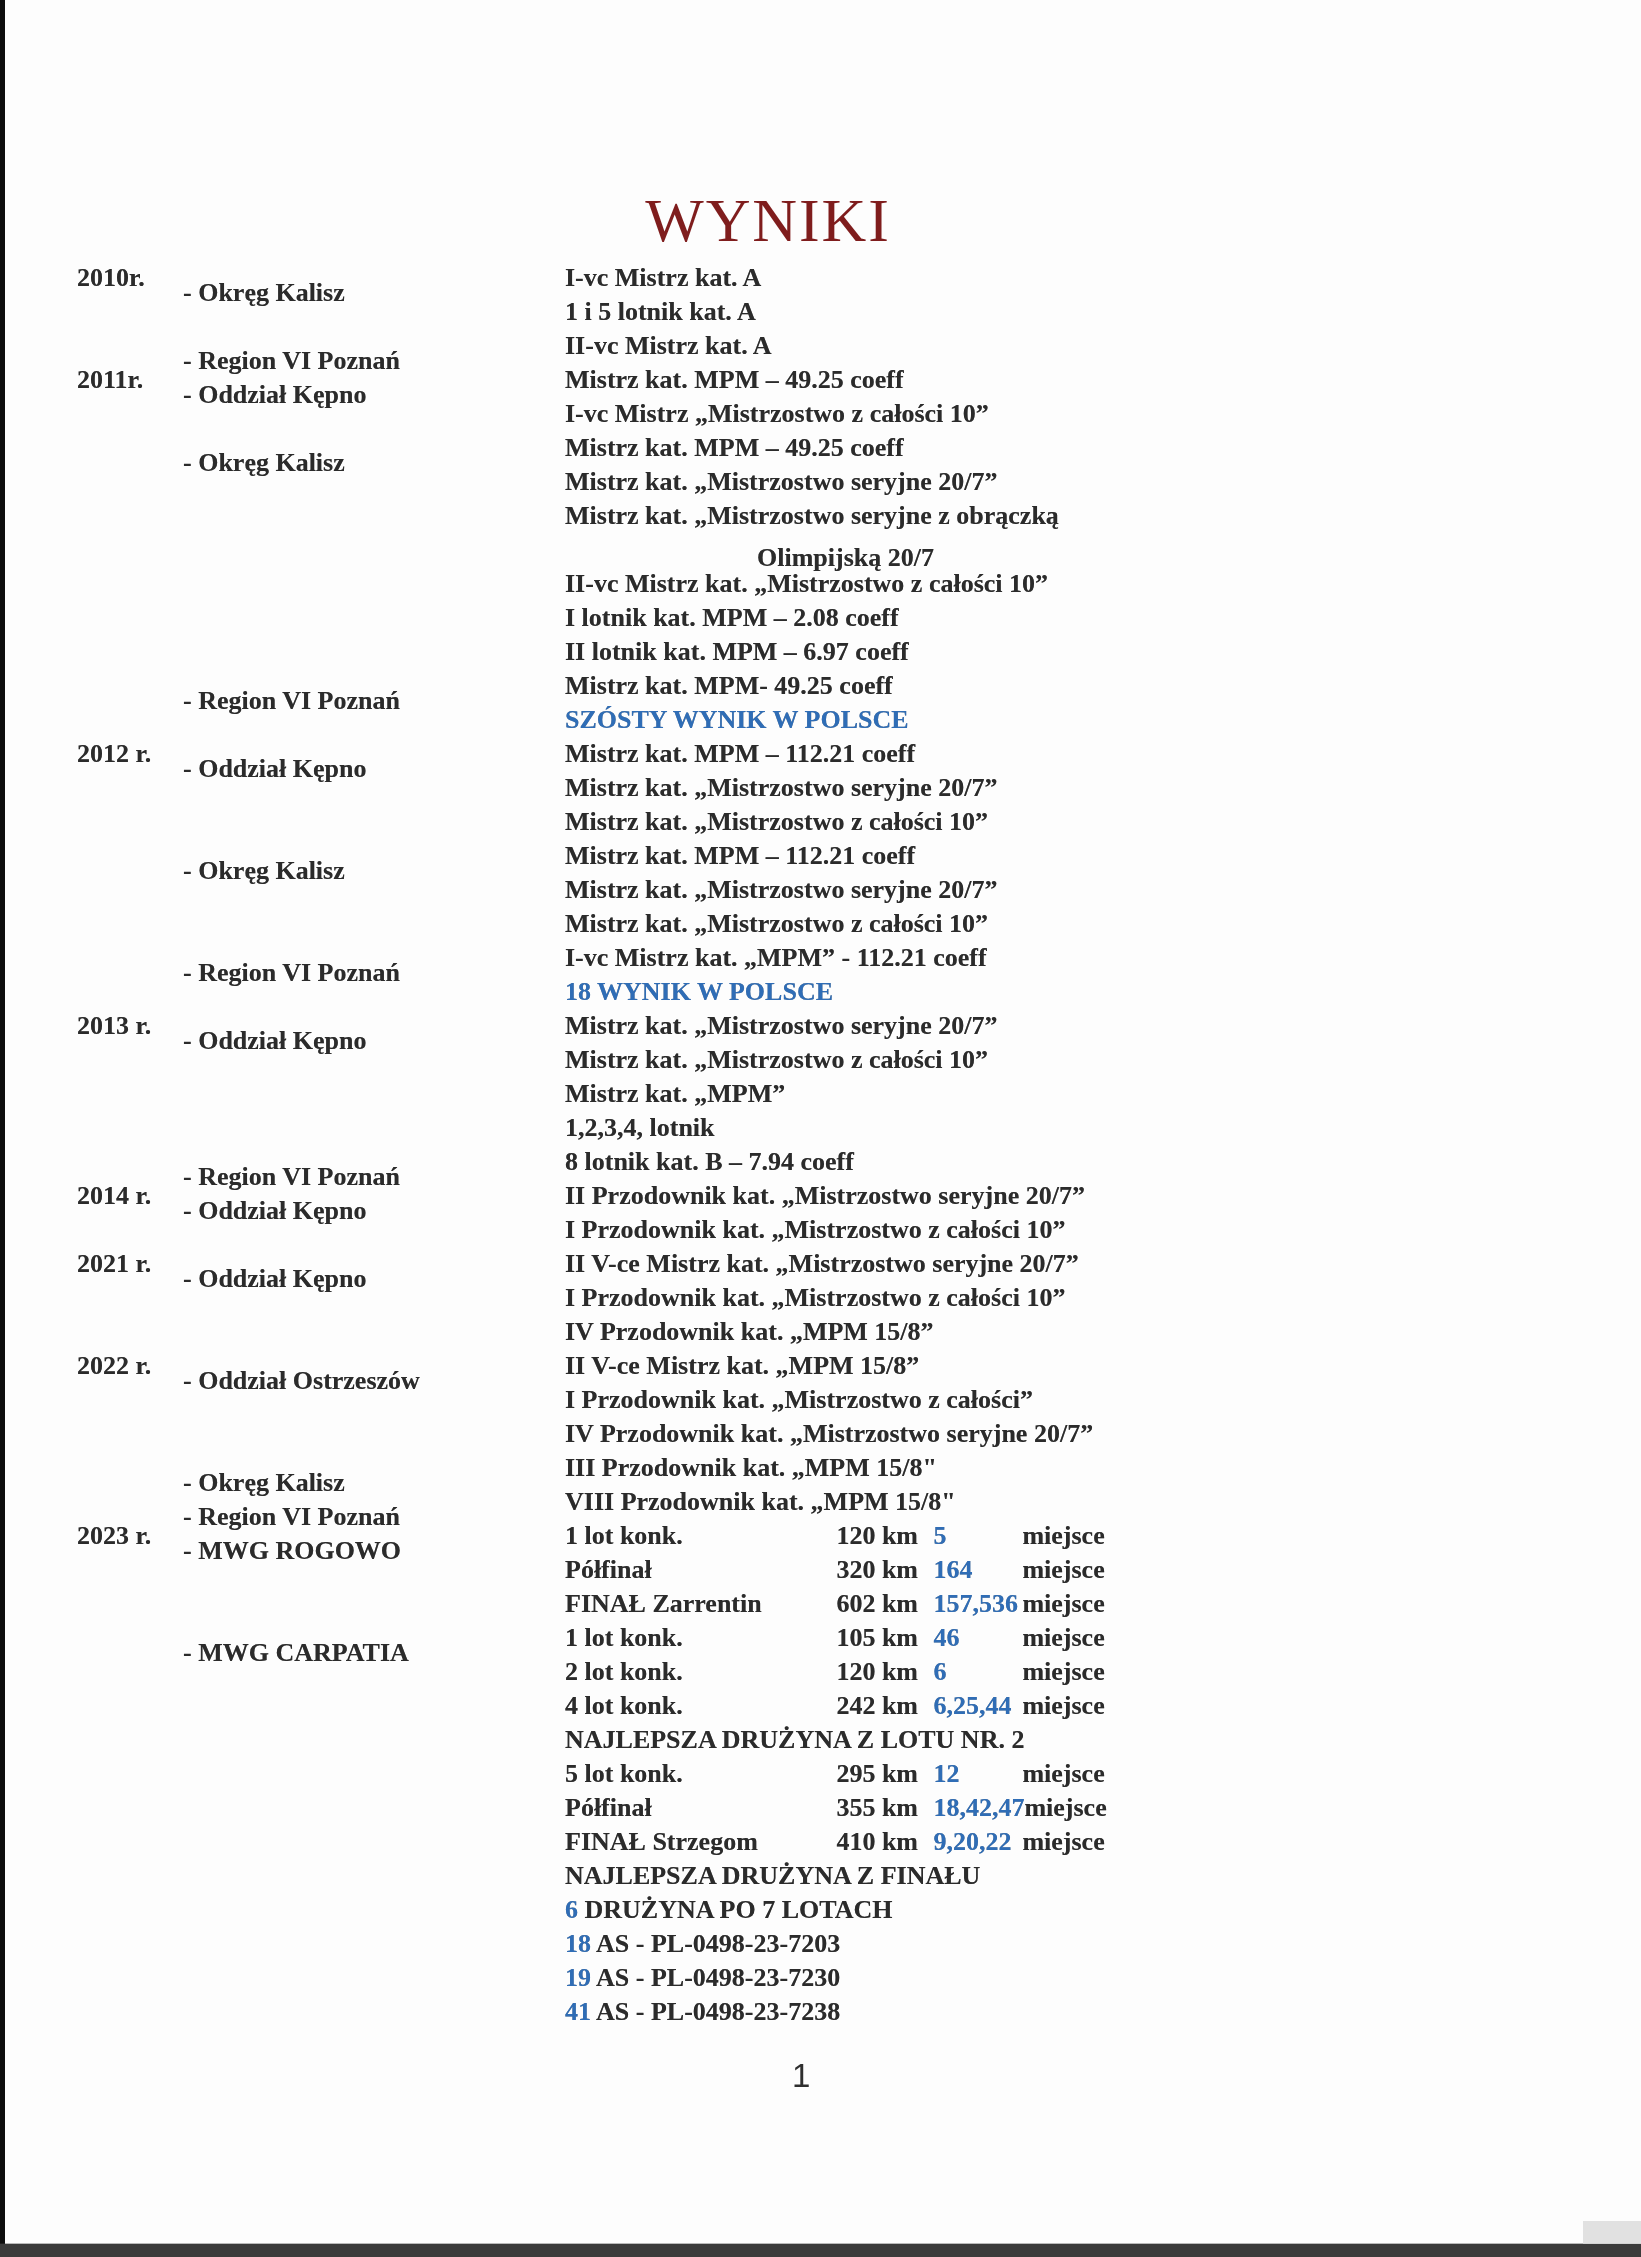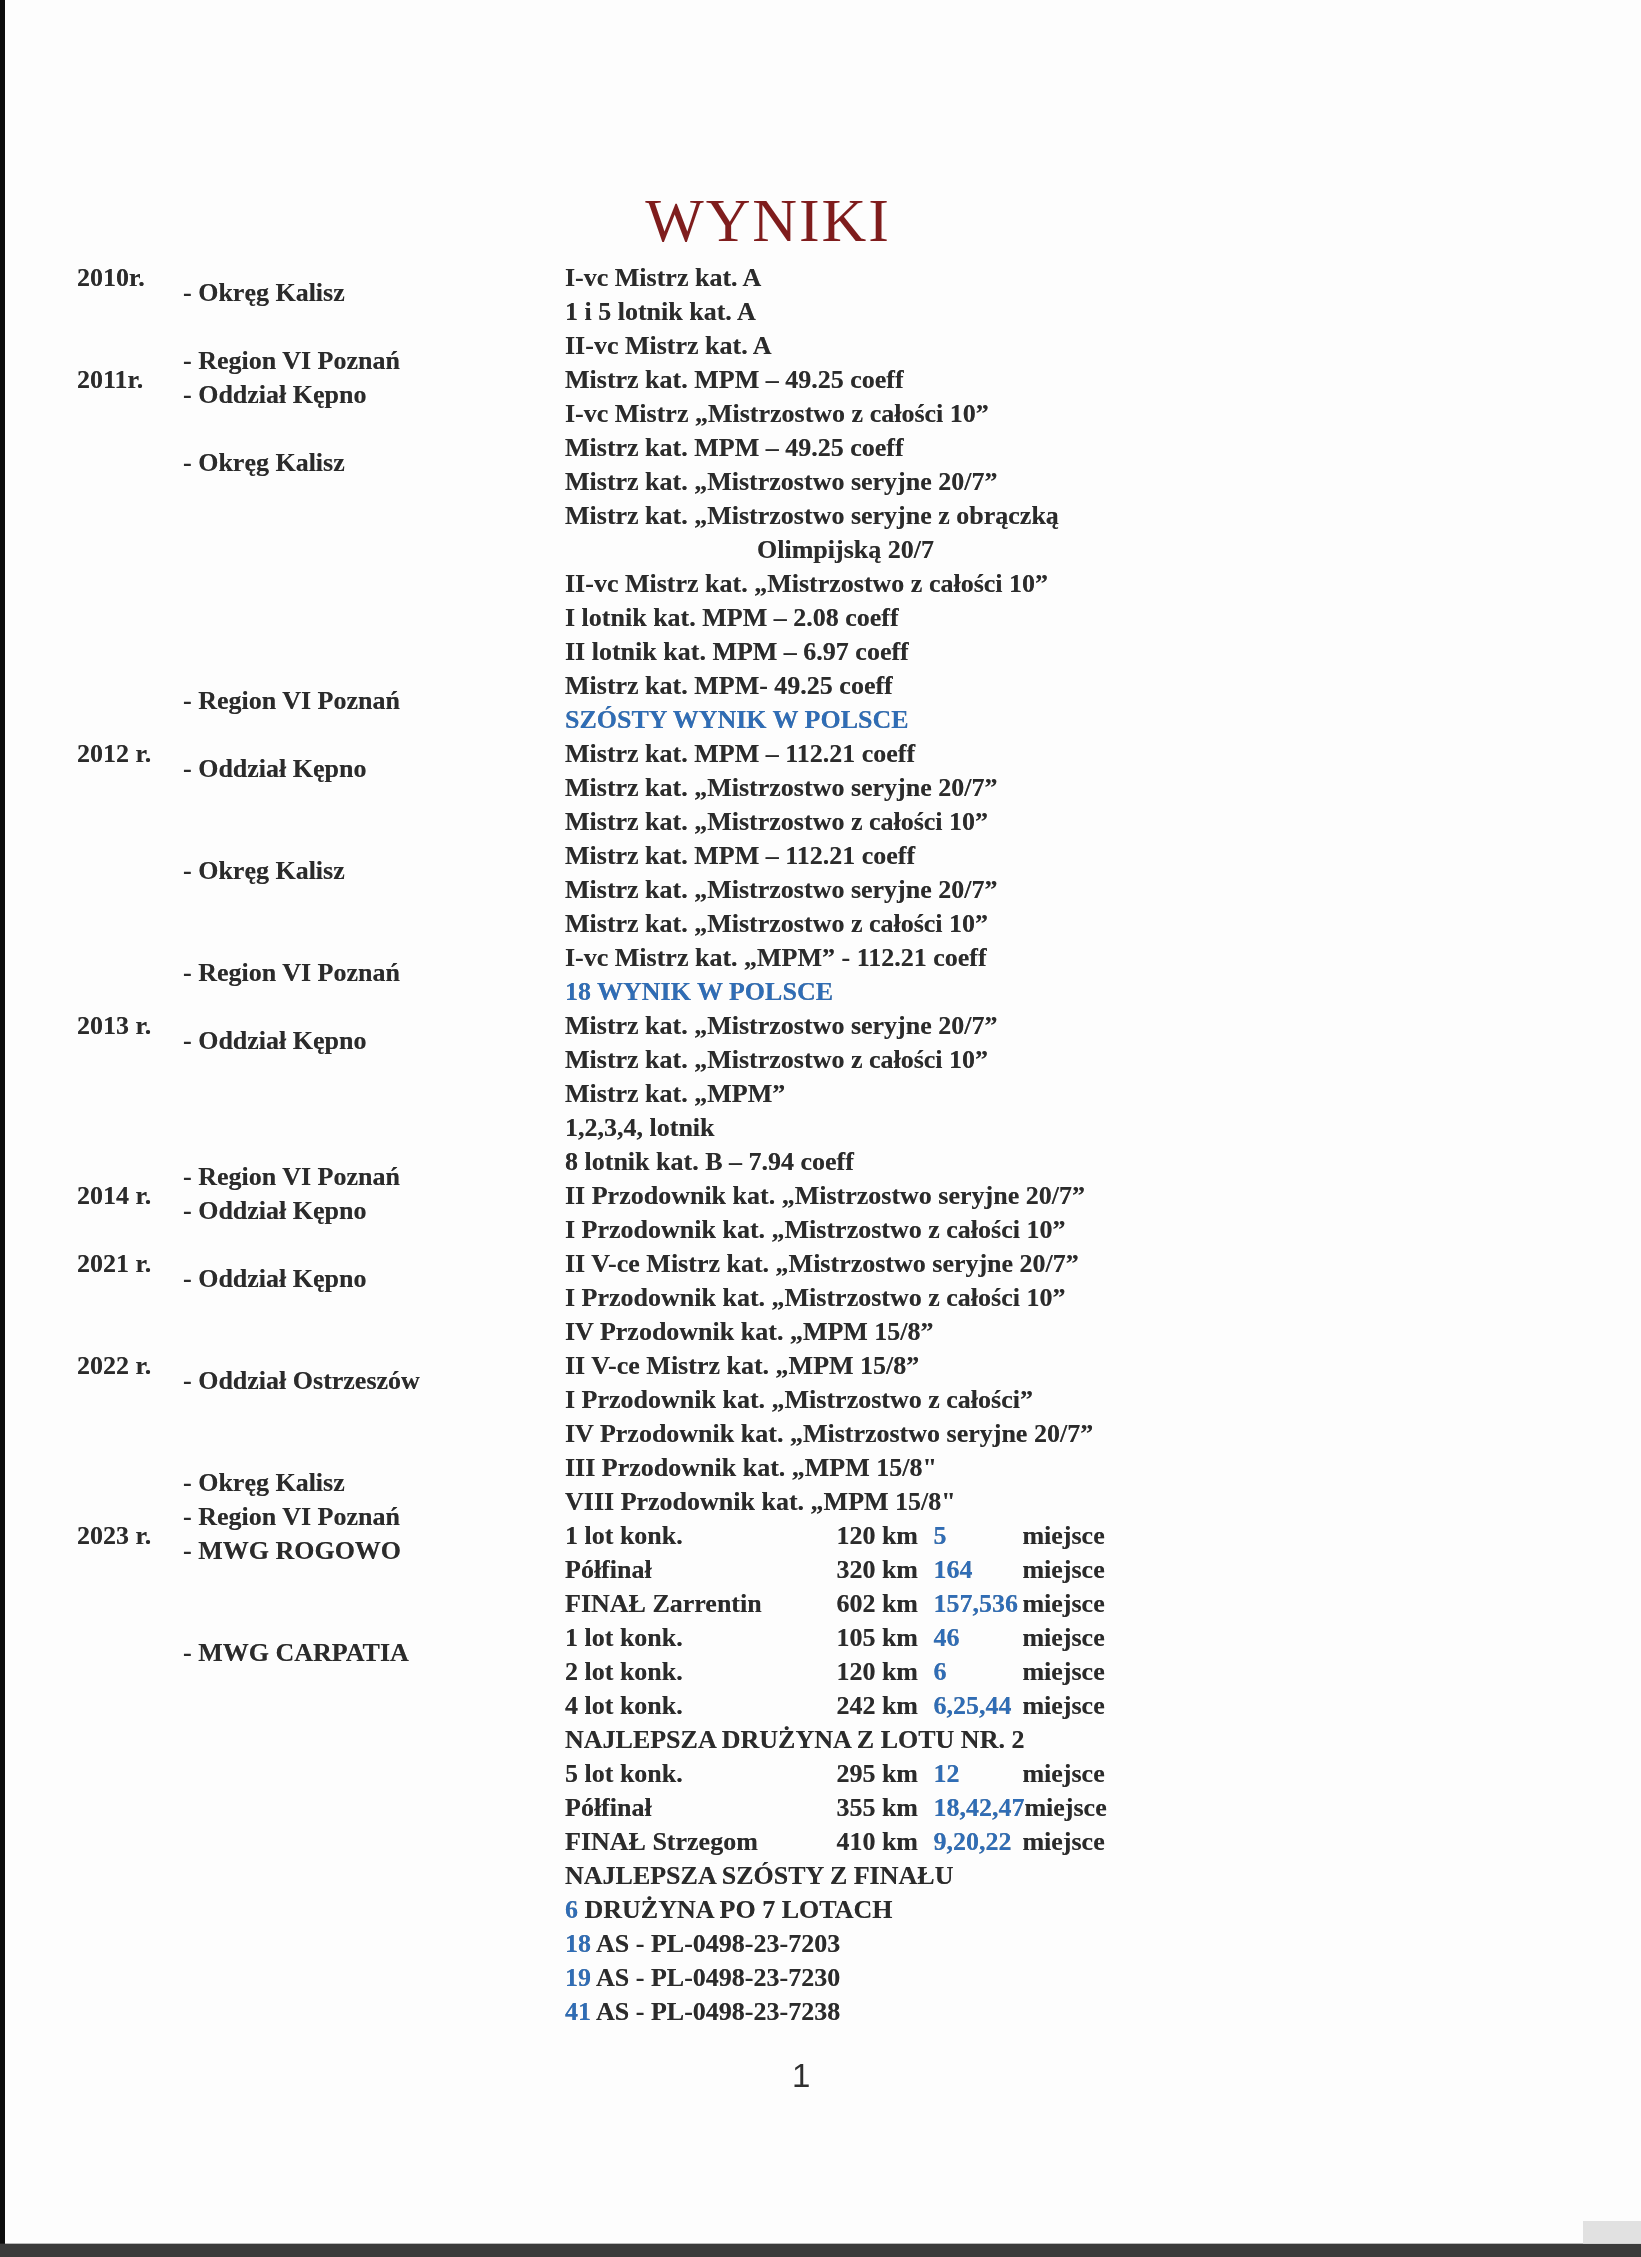--- a/index.html
+++ b/index.html
@@ -27,21 +27,21 @@
     white-space:nowrap;
   }
   .content{position:absolute;top:263px;left:0;width:1381px;}
   .row{position:relative;height:34px;
     font-size:26px;font-weight:700;color:#2b2b2b;
     text-shadow:0 0 0.5px rgba(20,20,20,.45);
     white-space:nowrap;}
   .year{position:absolute;left:77px;top:0;}
   .loc{position:absolute;left:183px;top:15px;}
   .res{position:absolute;left:565px;top:0;}
-  .res.indent{left:757px;}
+  .res.indent{left:757px;margin-top:8px;}
   .blue{color:var(--accent,#2f6db6);}
   .res.flight{display:flex;align-items:flex-start;}
   .fl-label{display:inline-block;width:249px;}
   .fl-dist{display:inline-block;width:104px;text-align:right;}
   .fl-num{display:inline-block;min-width:89px;padding-left:15.4px;}
   .fl-suf{display:inline-block;}
   .page-number{
     position:absolute;top:2057px;left:792px;
     font-family:"Liberation Sans","DejaVu Sans",sans-serif;
     font-size:33px;font-weight:400;color:#2f2f2f;
@@ -262,21 +262,21 @@
     </div>
     <div class="row">
       <div class="res flight">
         <span class="fl-label">FINAŁ Strzegom</span>
         <span class="fl-dist">410 km</span>
         <span class="fl-num blue">9,20,22</span>
         <span class="fl-suf">miejsce</span>
       </div>
     </div>
     <div class="row">
-      <span class="res">NAJLEPSZA SZÓSTY Z FINAŁU</span>
+      <span class="res">NAJLEPSZA DRUŻYNA Z FINAŁU</span>
     </div>
     <div class="row">
       <span class="res"><span class="blue">6</span> DRUŻYNA PO 7 LOTACH</span>
     </div>
     <div class="row">
       <span class="res"><span class="blue">18</span> AS  - PL-0498-23-7203</span>
     </div>
     <div class="row">
       <span class="res"><span class="blue">19</span> AS  - PL-0498-23-7230</span>
     </div>

